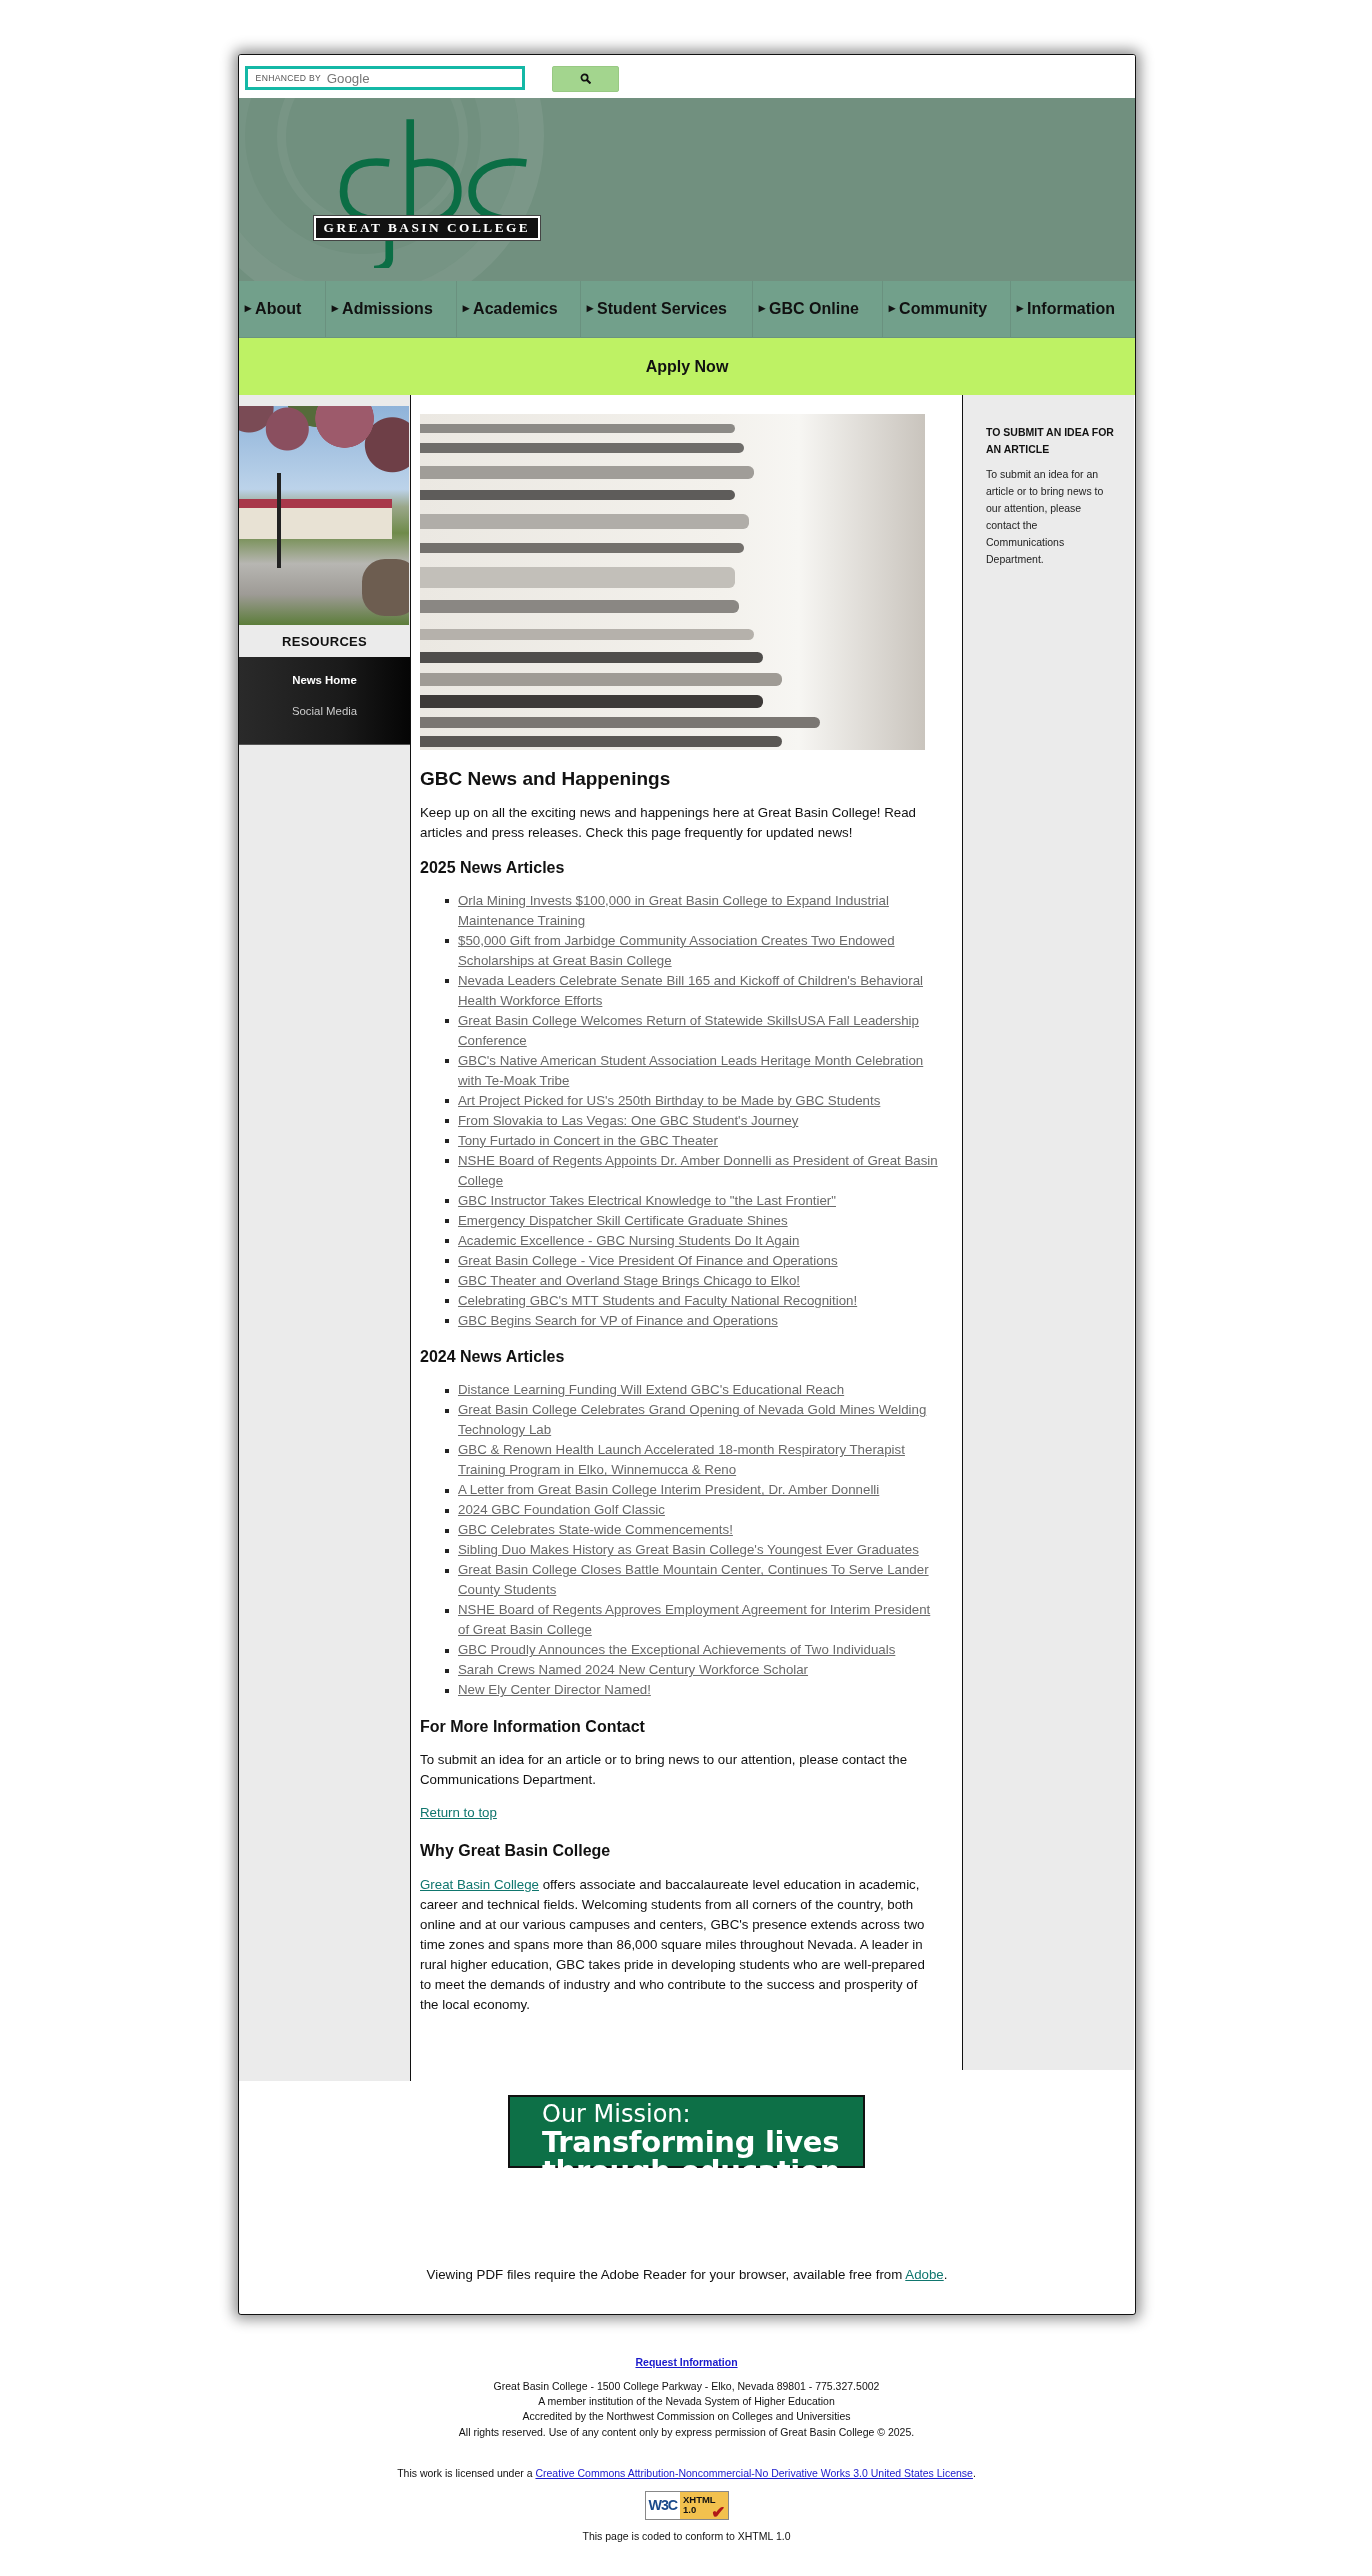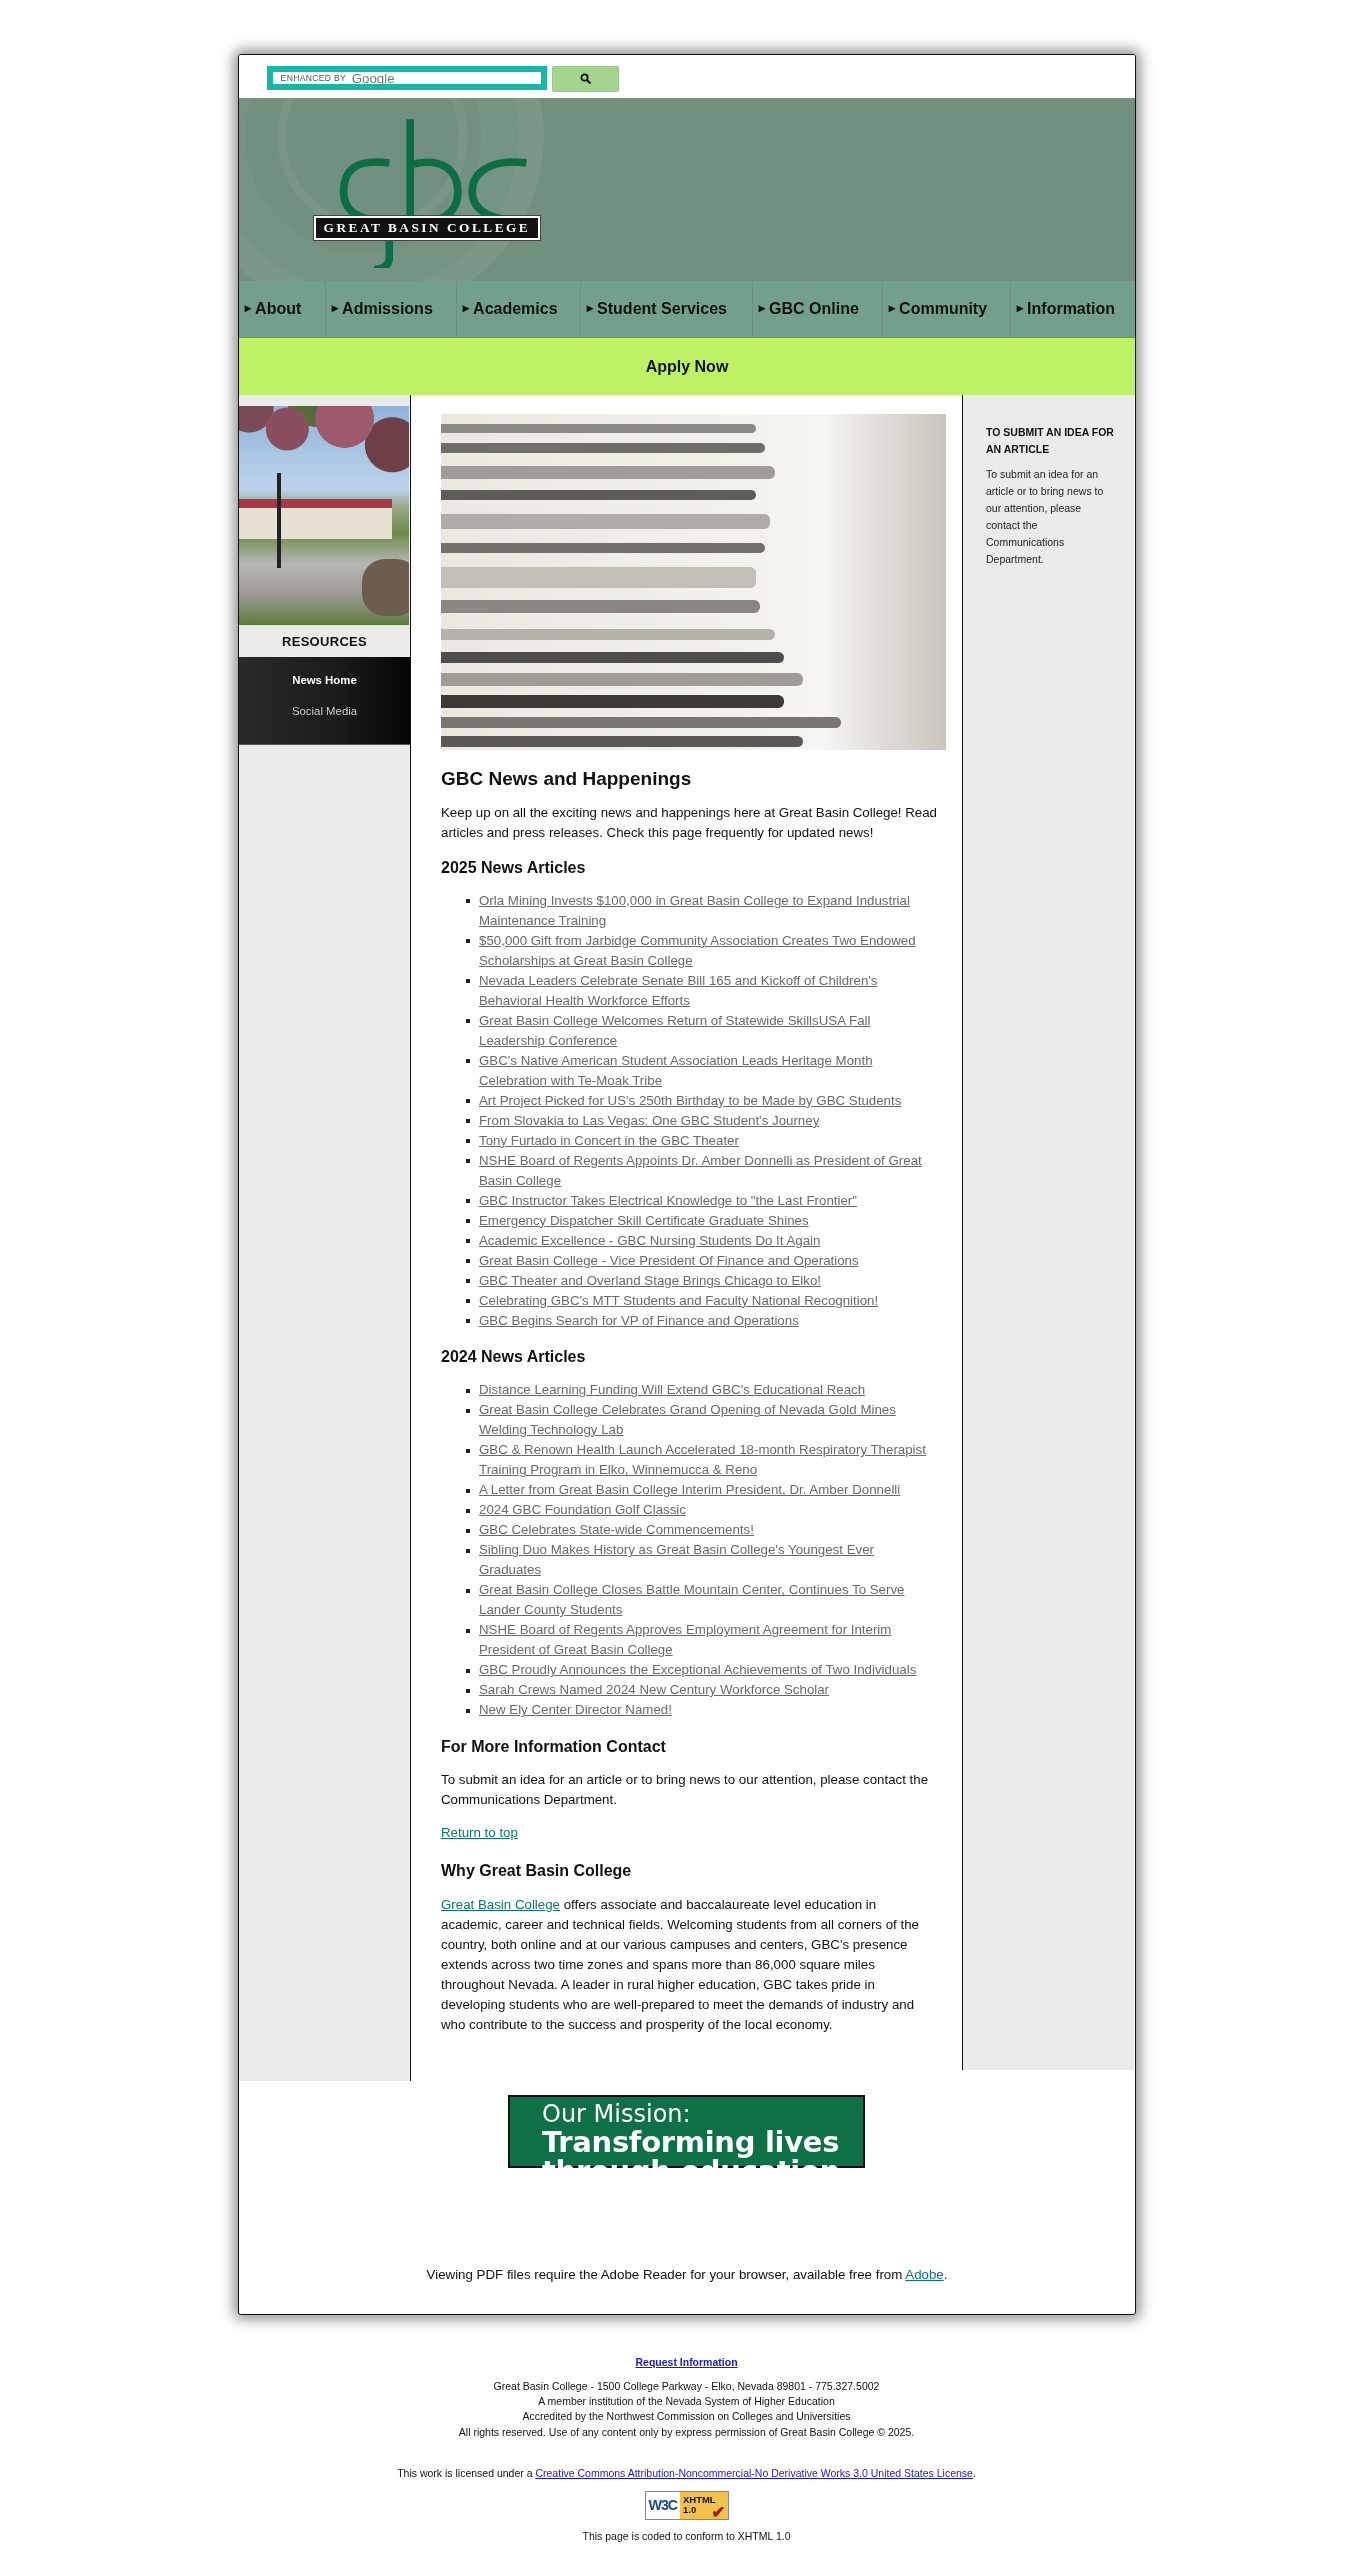--- a/index.html
+++ b/index.html
@@ -28,23 +28,23 @@
     }
 
     
     .search-row {
       height: 43px;
       position: relative;
       background: #fff;
     }
     .search-box {
       position: absolute;
-      left: 28px; top: 11.4px;
+      left: 6px; top: 11.4px;
       width: 280px; height: 24px;
-      border: 6px solid #14b8a6;
+      border: 3px solid #14b8a6;
       background: #fff;
       display: flex; align-items: center;
       padding-left: 7.6px;
     }
     .search-box .enh {
       font-size: 8.6px; color: #555; letter-spacing: 0.3px;
       margin-right: 5.7px;
     }
     .search-box .gg {
       font-size: 13.3px; color: #777;
@@ -189,21 +189,21 @@
       padding: 3.8px 0;
       cursor: pointer;
       display: block;
       text-decoration: none;
     }
     .res-item.active { color: #fff; font-weight: bold; }
     .res-item + .res-item { margin-top: 10.5px; }
 
     .main-col {
       width: 551px;
-      padding: 19px 23px 29px 30px;
+      padding: 19px 23px 29px 9px;
       font-size: 13.3px;
       line-height: 20px;
     }
     .news-photo {
       width: 505px; height: 336px;
       position: relative;
       overflow: hidden;
       background: linear-gradient(90deg, #ebe8e2 0%, #f3f1ec 60%, #f7f6f3 75%, #c9c4bd 100%);
     }
     .news-photo .stack {

